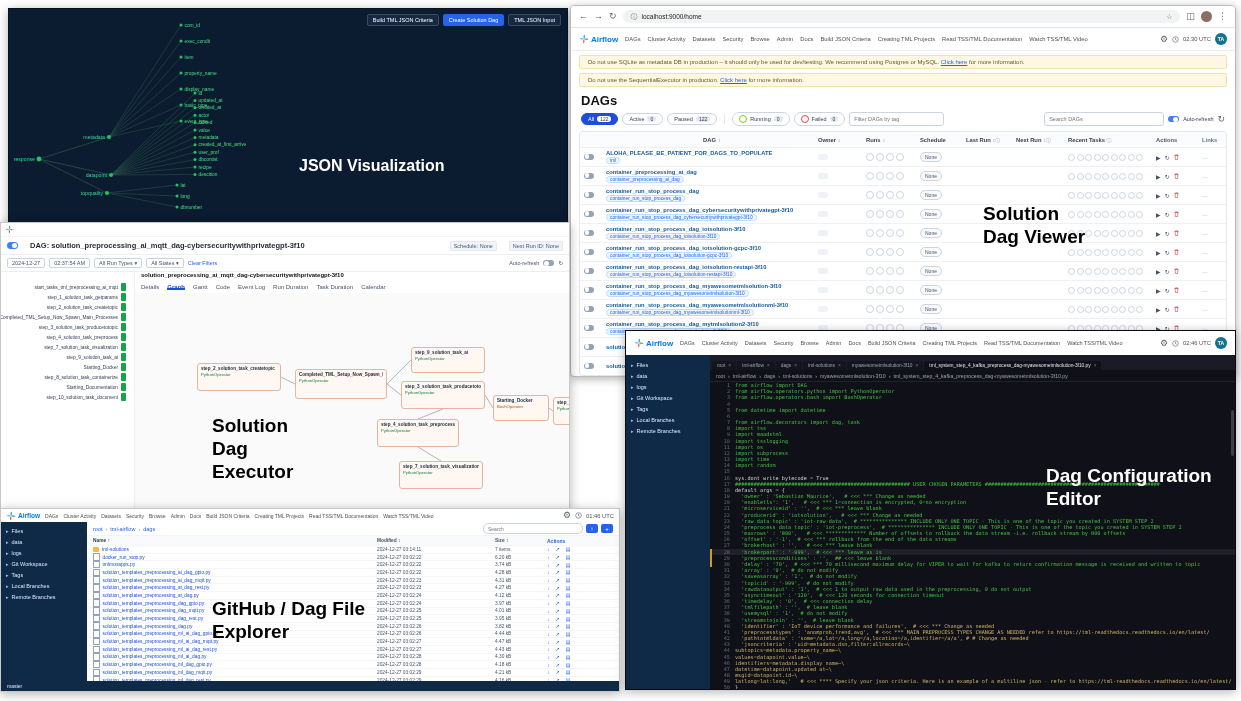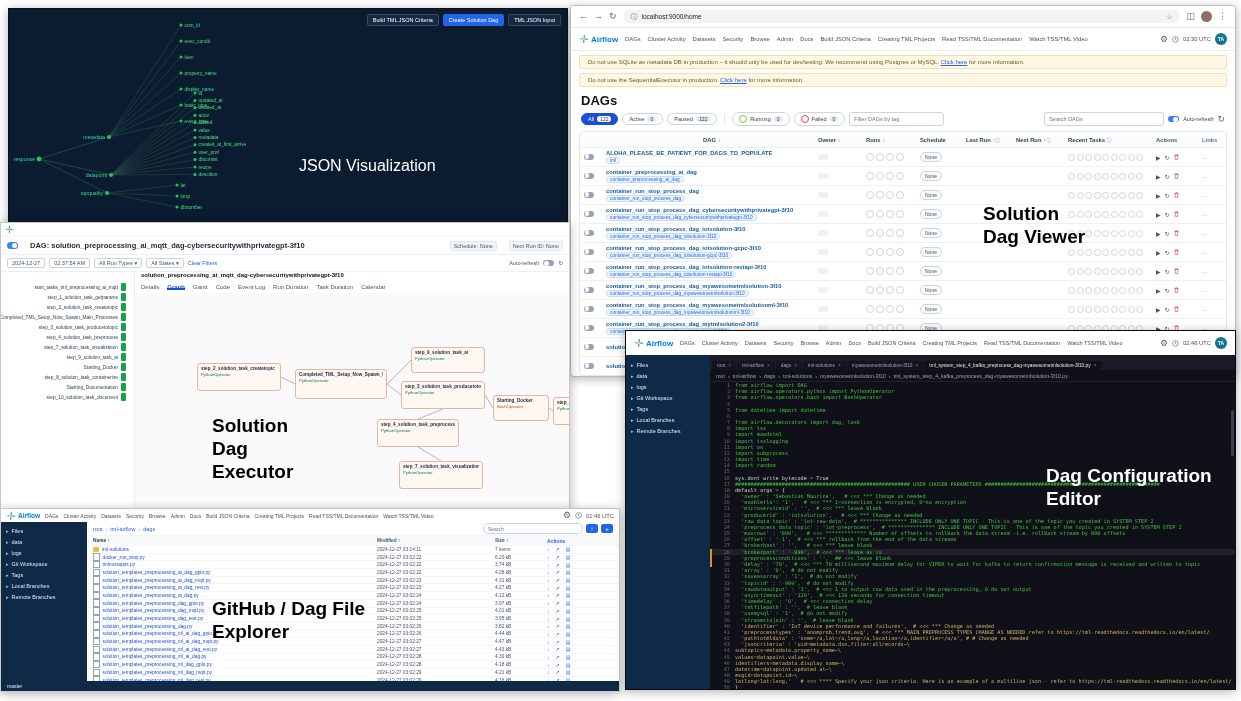--- a/index.html
+++ b/index.html
@@ -8,21 +8,21 @@
   .spacer{flex:1;}
   .anno{position:absolute;font-weight:bold;font-size:19px;line-height:1.22;color:#000;z-index:60;}
   .anno.white{color:#fff;}
 
   
   #viz{left:8px;top:8px;width:560px;height:224px;background:#0b1c30;border:1px solid #081320;z-index:1;}
   #viz-svg{position:absolute;left:0;top:0;width:560px;height:224px;}
   .viz-toolbar{position:absolute;top:5px;right:6px;display:flex;gap:4px;z-index:2;}
   .viz-btn{font-size:5.5px;color:#fff;padding:2px 5px;border:1px solid #3b4a5f;border-radius:2px;background:#152a42;white-space:nowrap;cursor:default;}
   .viz-btn.primary{background:#2563eb;border-color:#2563eb;}
-  #viz .ov-label{position:absolute;left:290px;top:148px;font-size:16px;font-weight:normal;color:#fff;}
+  #viz .ov-label{position:absolute;left:290px;top:148px;font-size:16px;font-weight:bold;color:#fff;}
 
   
   #browser{left:570px;top:5px;width:666px;height:372px;background:#fff;border:1px solid #bcbcbc;border-radius:4px;overflow:hidden;z-index:2;}
   .chrome{height:21px;display:flex;align-items:center;gap:6px;padding:0 8px;border-bottom:1px solid #e4e4e4;background:#fff;}
   .cicon{font-size:9px;color:#5f6368;line-height:1;}
   .cicon.sm{font-size:7px;}
   .urlpill{flex:1;height:13px;background:#f1f3f4;border-radius:8px;display:flex;align-items:center;gap:4px;padding:0 8px;font-size:6.5px;color:#202124;}
   .urlpill .right{margin-left:auto;}
   .chrome-avatar{width:11px;height:11px;border-radius:50%;background:#8d6e63;display:inline-block;}
   .afnav{height:22px;display:flex;align-items:center;gap:7px;padding:0 8px;border-bottom:1px solid #ececec;background:#fff;font-size:5.8px;color:#51504f;white-space:nowrap;}

